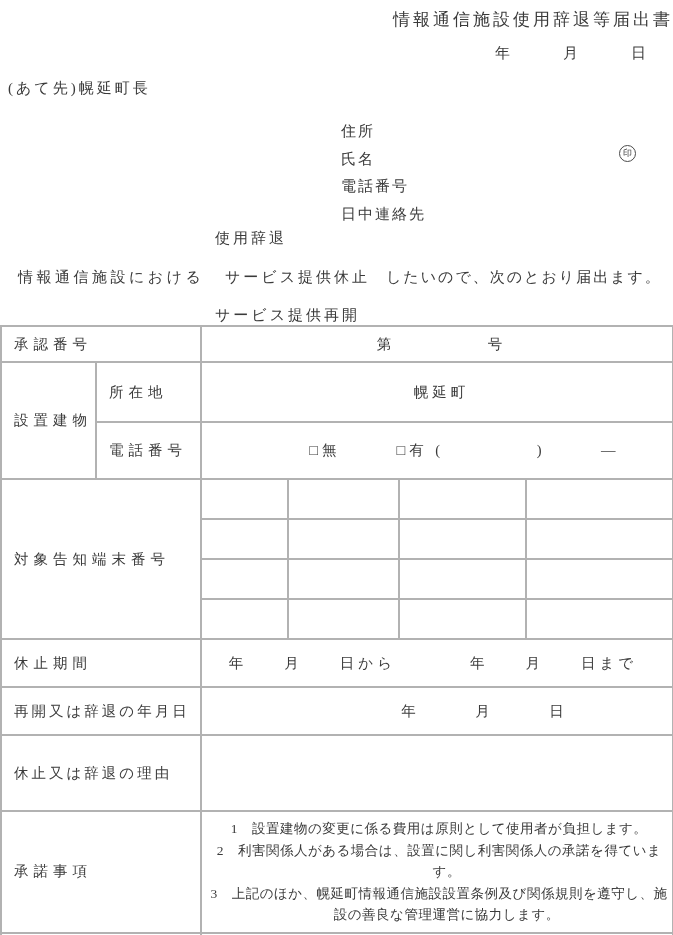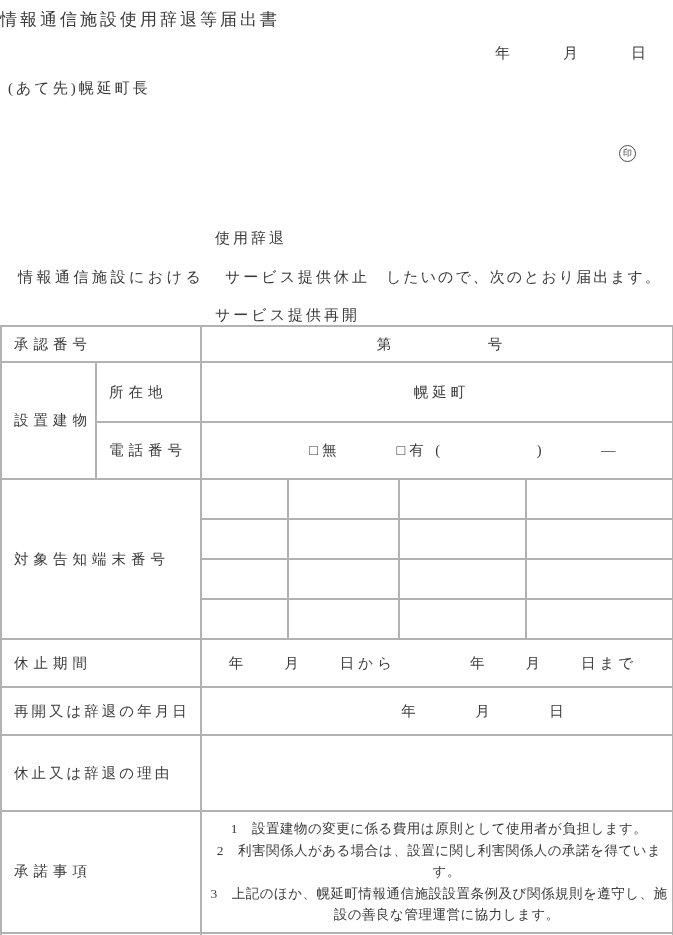--- a/index.html
+++ b/index.html
@@ -6,21 +6,21 @@
   body{
     width:673px;height:935px;
     background:#ffffff;
     color:#3a3a3a;
     font-family:"Liberation Serif","DejaVu Serif",serif;
     position:relative;
     overflow:hidden;
   }
   .doc-title{
     position:absolute;top:8px;left:0;width:100%;
-    text-align:left;font-size:17px;letter-spacing:3px;white-space:pre;
+    text-align:right;font-size:17px;letter-spacing:3px;white-space:pre;
   }
   .date-line{
     position:absolute;top:44px;right:25px;
     font-size:15px;letter-spacing:2px;white-space:pre;
   }
   .addressee{
     position:absolute;top:79px;left:8px;
     font-size:15px;letter-spacing:3px;white-space:pre;
   }
   .applicant{
@@ -69,20 +69,26 @@
   .term-item{padding-left:1.15em;text-indent:-1.15em;text-align:center;}
 </style>
 </head>
 <body>
 
 <div class="doc-title">情報通信施設使用辞退等届出書</div>
 <div class="date-line">年　　　月　　　日</div>
 <div class="addressee">(あて先)幌延町長</div>
 
 <div class="applicant">
+  <div class="app-fields">
+    <div>住所</div>
+    <div>氏名</div>
+    <div>電話番号</div>
+    <div>日中連絡先</div>
+  </div>
 </div>
 <div class="seal">印</div>
 
 <div class="stmt stmt-subject">情報通信施設における</div>
 <div class="stmt stmt-opt1">使用辞退</div>
 <div class="stmt stmt-opt2">サービス提供休止</div>
 <div class="stmt stmt-opt3">サービス提供再開</div>
 <div class="stmt stmt-suffix">したいので、次のとおり届出ます。</div>
 
 <table class="form-table">

